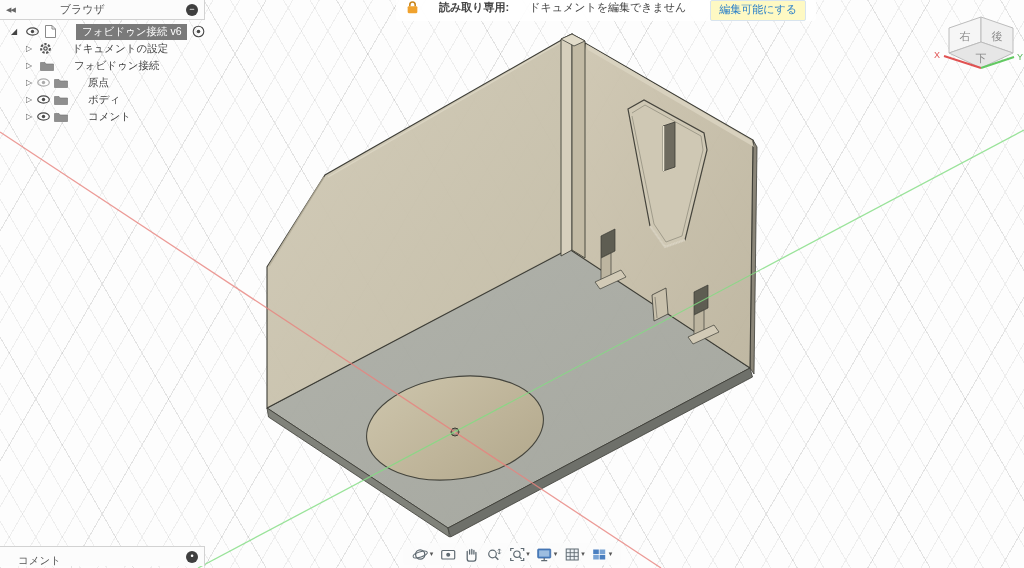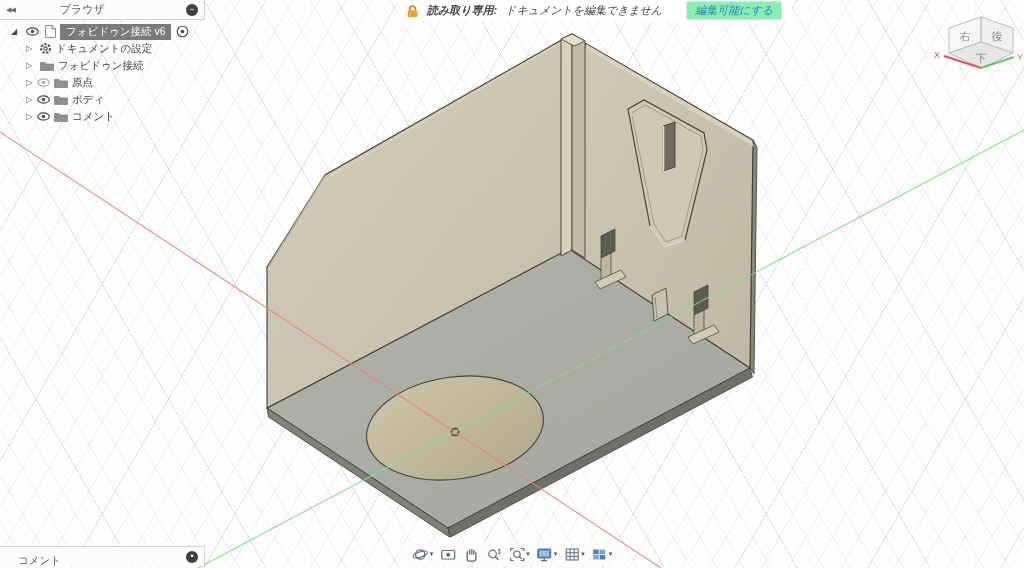--- a/index.html
+++ b/index.html
@@ -29,34 +29,34 @@
   .browser-title{font-size:11px;color:#555;margin-left:8px;flex:1;}
   .circle-btn{
     width:12px;height:12px;border-radius:50%;background:#3f3f3f;color:#fff;
     font-size:9px;line-height:11px;text-align:center;margin-right:6px;flex:0 0 auto;
   }
   .tree{position:absolute;left:0;top:22px;width:230px;font-size:10.5px;color:#3c3c3c;}
   .trow{position:absolute;left:0;height:17px;display:flex;align-items:center;white-space:nowrap;}
   .tri{font-size:8px;color:#5a5a5a;width:10px;text-align:center;flex:0 0 auto;}
   .tri.filled{color:#444;}
   .ticon{display:inline-block;flex:0 0 auto;}
-  .tlabel{margin-left:4px;}
+  .tlabel{margin-left:20px;}
   .tlabel.selected{background:#7a7a7a;color:#fff;padding:1px 6px;}
   .dim{opacity:.45;}
   
   .notify{
     position:absolute;left:396px;top:0;height:21px;
-    display:flex;align-items:center;gap:8px;padding:0 10px;
-    background:rgba(255,255,255,.92);border-radius:0 0 3px 3px;font-style:italic;
+    display:flex;gap:20px;padding:0 10px;
+    background:rgba(255,255,255,.92);border-radius:0 0 3px 3px;
   }
   .notify .status{font-size:11px;font-weight:bold;color:#444;}
   .notify .msg{font-size:11px;color:#444;}
   .notify .action{
-    font-size:11px;color:#2a7fc9;border:1px solid #d8e4ee;background:#86efac;
-    padding:1px 8px;margin-left:16px;border-radius:2px;
+    font-size:11px;color:#2a7fc9;border:1px solid #d8e4ee;background:#fef9c3;
+    padding:1px 8px;margin-left:4px;border-radius:2px;
   }
   
   .comments{
     position:absolute;left:0;top:546px;width:205px;height:20px;
     background:#fcfcfc;border-top:1px solid #d2d2d2;border-right:1px solid #d2d2d2;
     display:flex;align-items:center;box-sizing:border-box;
   }
   .comments .clabel{font-size:10.5px;color:#555;margin-left:18px;flex:1;margin-top:9px;}
   
   .navbar{

